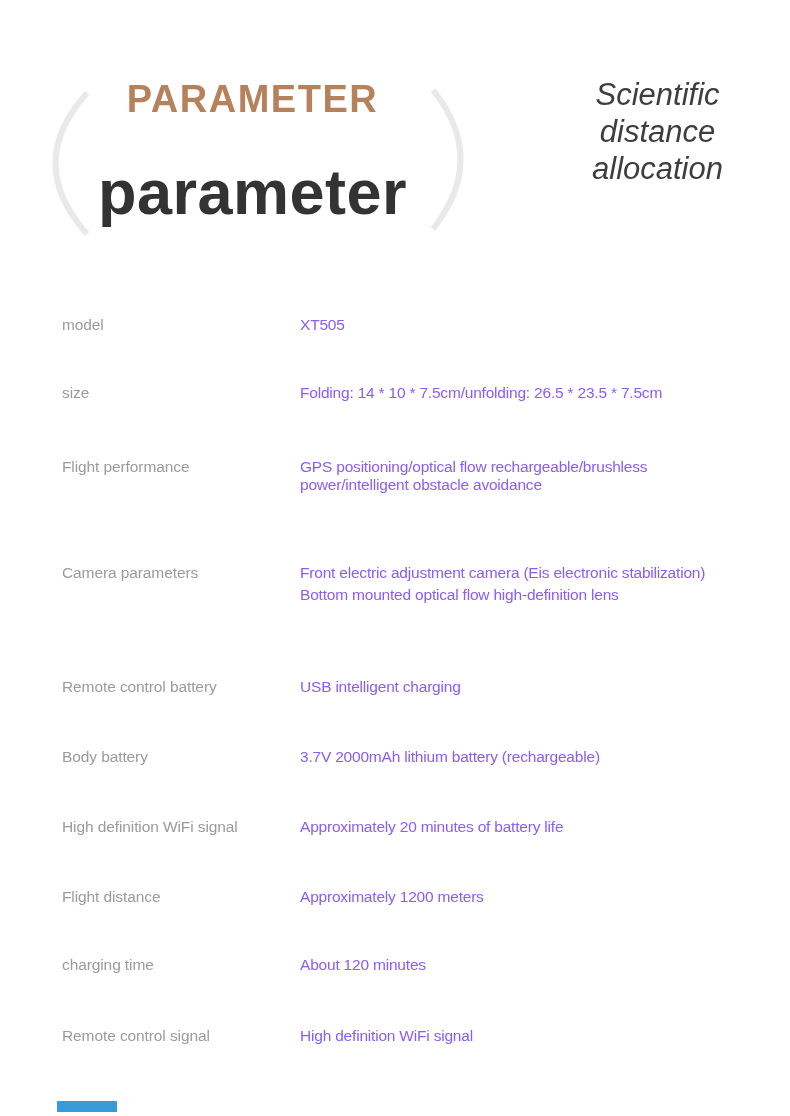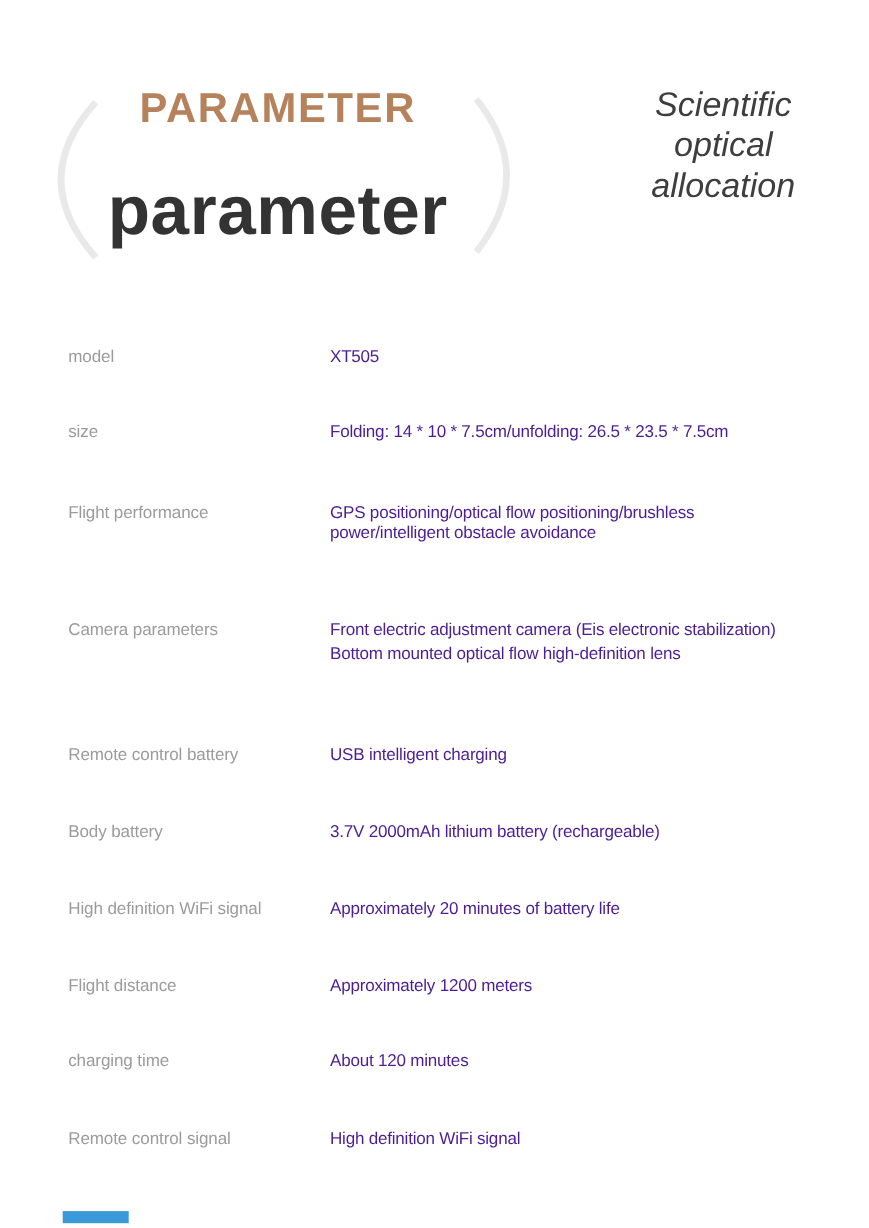--- a/index.html
+++ b/index.html
@@ -33,21 +33,21 @@
   }
   .specs{position:absolute;left:62px;top:0;width:705px;height:1116px;text-decoration:underline;}
   .row{position:absolute;left:0;width:705px;}
   .label{
     position:absolute;left:0;top:0;
     font-size:15.5px;color:#9b9b9b;letter-spacing:-0.1px;
     white-space:nowrap;line-height:18px;
   }
   .val{
     position:absolute;left:238px;top:0;width:465px;
-    font-size:15.5px;color:#4c1d95;letter-spacing:-0.2px;
+    font-size:15.5px;color:#8b5cf6;letter-spacing:-0.2px;
     line-height:18px;
   }
   .line{white-space:nowrap;}
   .gap-flight{}
   .gap-camera{margin-top:4px;}
   .accent-bar{
     position:absolute;left:57px;top:1101px;
     width:60px;height:11px;
     background:#3a9ad9;
   }
@@ -57,21 +57,21 @@
 
 <div class="hero">
   <svg class="paren-svg" width="505" height="260" viewBox="0 0 505 260">
     <path d="M 87 93 Q 24 163 87 234" fill="none" stroke="#e9e9e9" stroke-width="6"></path>
     <path d="M 433 90 Q 488 159 433 229" fill="none" stroke="#e9e9e9" stroke-width="6"></path>
   </svg>
   <div class="title-en">PARAMETER</div>
   <div class="title-main">parameter</div>
   <div class="tagline">
     <div>Scientific</div>
-    <div>optical</div>
+    <div>distance</div>
     <div>allocation</div>
   </div>
 </div>
 
 <div class="specs">
 
   <div class="row" style="top:316px">
     <div class="label">model</div>
     <div class="val">
       <div class="line">XT505</div>
@@ -81,21 +81,21 @@
   <div class="row" style="top:384px">
     <div class="label">size</div>
     <div class="val">
       <div class="line">Folding: 14 * 10 * 7.5cm/unfolding: 26.5 * 23.5 * 7.5cm</div>
     </div>
   </div>
 
   <div class="row" style="top:458px">
     <div class="label">Flight performance</div>
     <div class="val">
-      <div class="line">GPS positioning/optical flow positioning/brushless</div>
+      <div class="line">GPS positioning/optical flow rechargeable/brushless</div>
       <div class="line gap-flight">power/intelligent obstacle avoidance</div>
     </div>
   </div>
 
   <div class="row" style="top:564px">
     <div class="label">Camera parameters</div>
     <div class="val">
       <div class="line">Front electric adjustment camera (Eis electronic stabilization)</div>
       <div class="line gap-camera">Bottom mounted optical flow high-definition lens</div>
     </div>

